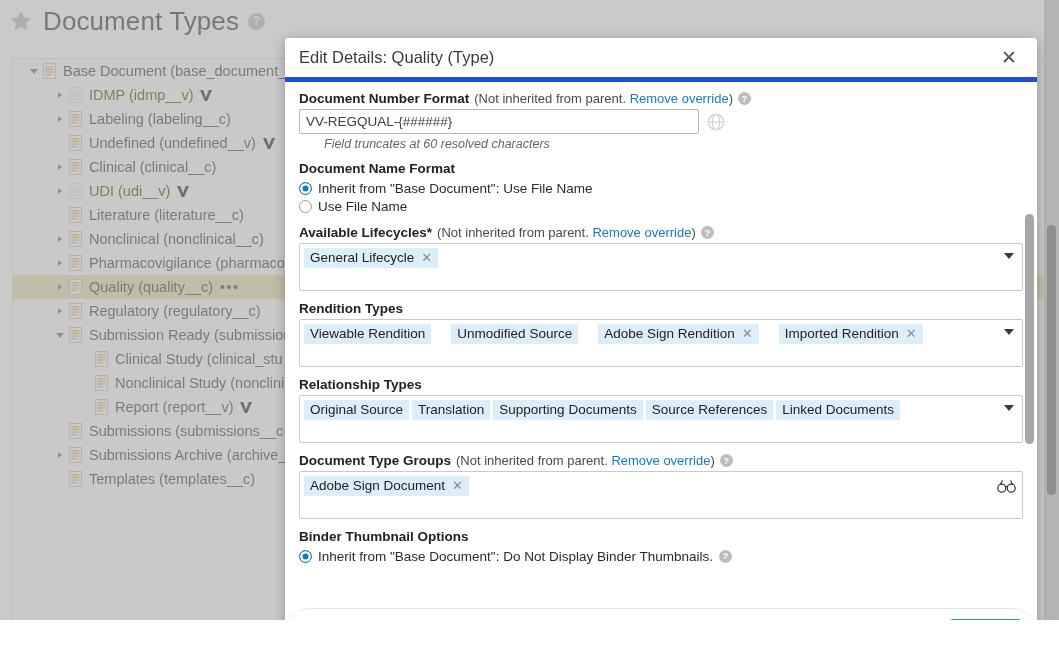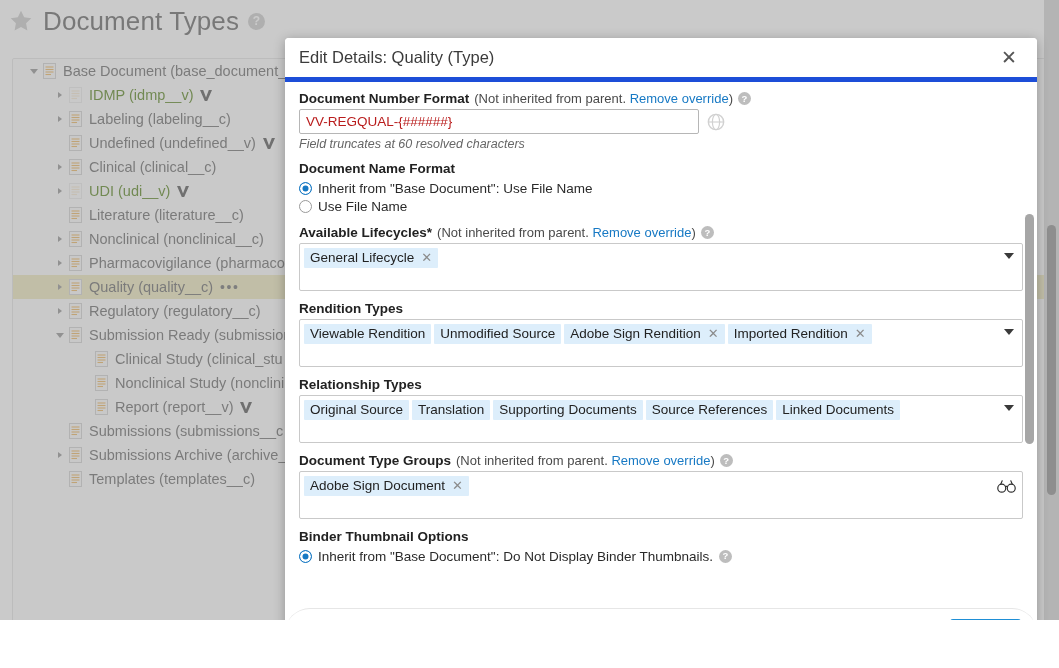--- a/index.html
+++ b/index.html
@@ -132,27 +132,27 @@
   .field-label {
     font-size: 13.5px; font-weight: bold; color: #222;
   }
   .field-note { font-size: 13px; color: #4a4a4a; }
   .link { color: #1779c4; cursor: pointer; }
 
   .text-input-row { display: flex; align-items: center; gap: 8px; }
   .text-input {
     width: 400px; height: 25px;
     border: 1px solid #b6b6b6; border-radius: 2px;
-    font-size: 13.5px; color: #b91c1c; padding: 0 6px;
+    font-size: 13.5px; color: #404040; padding: 0 6px;
     font-family: "Liberation Sans", sans-serif;
     background: #fff;
   }
   .globe-icon { width:18px; height:18px; opacity:.45; display:block; }
   .hint {
-    font-size: 12.5px; color: #666; font-style: italic; margin-top: 3px;
+    font-size: 12.5px; color: #666; font-style: italic; margin-top: 3px; margin-left: 25px;
   }
 
   .radio-row {
     display: flex; align-items: center; gap: 6px;
     height: 18px; font-size: 13.5px; color: #2a2a2a;
   }
   .radio {
     width: 13px; height: 13px; border-radius: 50%;
     border: 1px solid #9a9a9a; background:#fff;
     flex: 0 0 13px; position: relative;
@@ -588,21 +588,21 @@
             </div>
           <span class="dd-caret"></span>
         </div>
       </div>
 
       <div class="field">
         <div class="field-label-row">
           <span class="field-label">Rendition Types</span>
         </div>
         <div class="token-box">
-          <div id="tokens-rendition" style="display:flex;flex-wrap:wrap;gap:3px;align-content:flex-start;">
+          <div id="tokens-rendition" style="display:flex;flex-wrap:wrap;gap:20px;align-content:flex-start;">
               <span class="token">
                 <span>Viewable Rendition</span>
               </span>
               <span class="token">
                 <span>Unmodified Source</span>
               </span>
               <span class="token">
                 <span>Adobe Sign Rendition</span>
                 <span class="tx">✕</span>
               </span>

